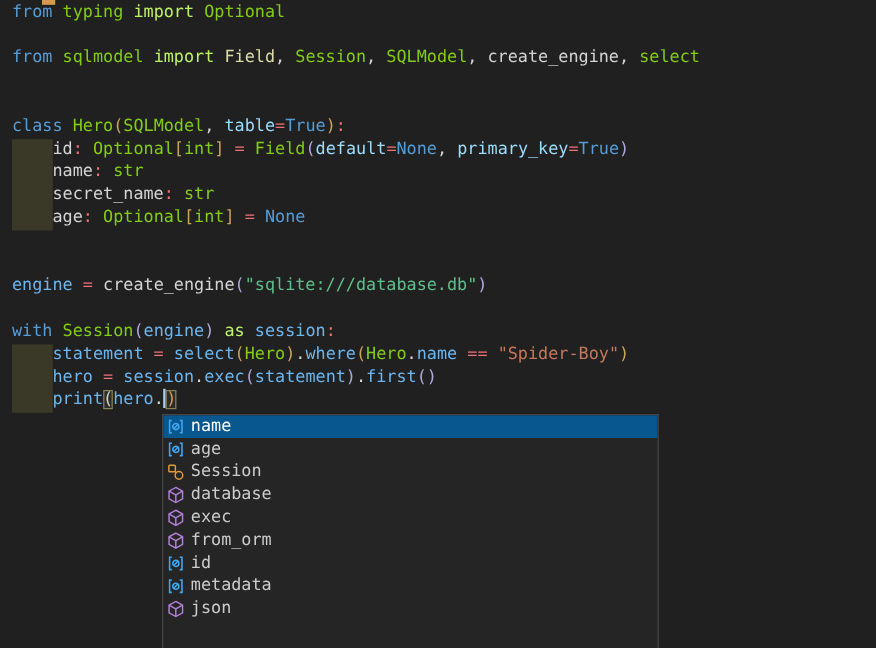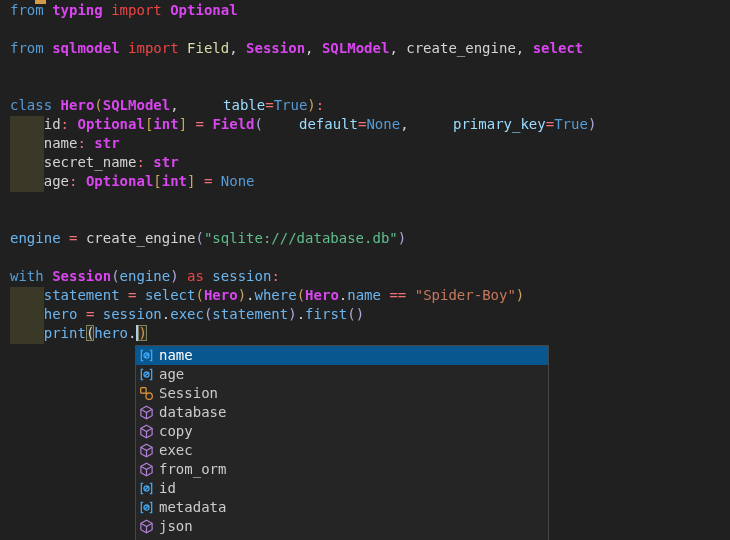--- a/index.html
+++ b/index.html
@@ -8,24 +8,24 @@
   
   #top-fragment{position:absolute;left:35px;top:0;width:11px;height:4px;background:#D79A4A;}
   
   .indent-block{position:absolute;left:10px;width:34px;background:#3A3927;}
   #indent-block-class{top:116px;height:76px;}
   #indent-block-with{top:287px;height:57px;}
   
   #code{position:absolute;left:10px;top:1px;font-size:14px;line-height:19px;white-space:pre;color:#D4D4D4;}
   .line{height:19px;}
   .tk-kw{color:#569CD6;margin-top:28px;}
-  .tk-kwp{color:#ef4444;}
-  .tk-type{color:#d946ef;font-weight:bold;}
+  .tk-kwp{color:#bef264;}
+  .tk-type{color:#84cc16;}
   .tk-var{color:#6CB6F0;margin-top:20px;}
-  .tk-pale{color:#9CDCFE;margin-left:36px;}
+  .tk-pale{color:#9CDCFE;}
   .tk-attr{color:#D4D4D4;}
   .tk-wh{color:#D4D4D4;}
   .tk-op{color:#F07178;}
   .tk-fld{color:#DCDCAA;}
   .tk-strg{color:#5FBE8C;}
   .tk-strs{color:#C5785E;}
   .tk-pgold{color:#CBA35D;}
   .tk-plav{color:#AEA9DC;}
   .tk-boxw{color:#D4D4D4;outline:1px solid #84845C;outline-offset:-1px;background:rgba(255,255,160,0.06);}
   .tk-boxo{color:#D7985C;outline:1px solid #84845C;outline-offset:-1px;background:rgba(255,255,160,0.06);}
@@ -91,30 +91,20 @@
         <span class="lbl">database</span>
       </div>
       <div class="suggest-row">
         <span style="display: flex;">
           <svg class="sicon" viewBox="0 0 16 16" fill="none" stroke="#B180D7" stroke-width="1.3">
             <path d="M8 1.3 L14 4.6 V11.4 L8 14.7 L2 11.4 V4.6 Z"></path>
             <path d="M2 4.6 L8 8 L14 4.6"></path>
             <path d="M8 8 V14.7"></path>
           </svg>
         </span>
-        <span class="lbl">copy</span>
-      </div>
-      <div class="suggest-row">
-        <span style="display: flex;">
-          <svg class="sicon" viewBox="0 0 16 16" fill="none" stroke="#B180D7" stroke-width="1.3">
-            <path d="M8 1.3 L14 4.6 V11.4 L8 14.7 L2 11.4 V4.6 Z"></path>
-            <path d="M2 4.6 L8 8 L14 4.6"></path>
-            <path d="M8 8 V14.7"></path>
-          </svg>
-        </span>
         <span class="lbl">exec</span>
       </div>
       <div class="suggest-row">
         <span style="display: flex;">
           <svg class="sicon" viewBox="0 0 16 16" fill="none" stroke="#B180D7" stroke-width="1.3">
             <path d="M8 1.3 L14 4.6 V11.4 L8 14.7 L2 11.4 V4.6 Z"></path>
             <path d="M2 4.6 L8 8 L14 4.6"></path>
             <path d="M8 8 V14.7"></path>
           </svg>
         </span>

